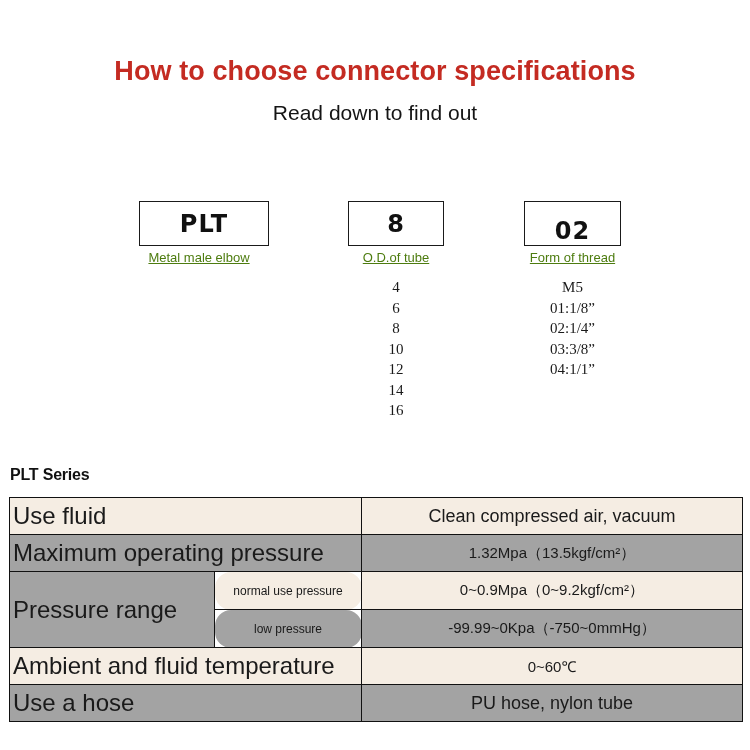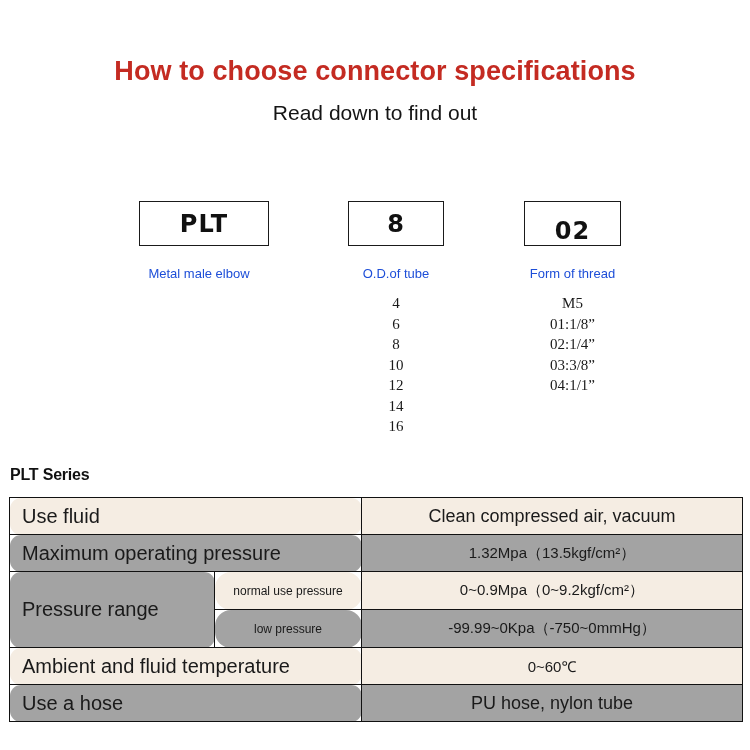--- a/index.html
+++ b/index.html
@@ -63,25 +63,26 @@
     box-sizing: border-box;
   }
   .code-box-text {
     font-family: "DejaVu Sans", sans-serif;
     font-size: 24px;
     font-weight: 700;
     letter-spacing: 1px;
     color: #111111;
   }
   .code-caption {
-    margin-top: 20px;
+    margin-top: 4px;
     text-align: center;
     font-size: 13px;
-    color: #1d4ed8;
+    color: #4d7c0f;
     white-space: nowrap;
+    text-decoration: underline;
   }
   .code-list {
     margin-top: 12px;
     text-align: center;
     font-size: 15px;
     line-height: 20.5px;
     color: #1a1a1a;
     font-family: "Liberation Serif", serif;
   }
   .code-list div {
@@ -117,24 +118,23 @@
   .spec-table td {
     border: 1.3px solid #111111;
     padding: 0;
     vertical-align: middle;
     color: #1a1a1a;
   }
   td.tint { background: #f5ede3; }
   td.plain { background: #a3a3a3; }
 
   td.label-cell {
-    font-size: 20px;
-    padding-left: 12px;
+    font-size: 24px;
+    padding-left: 3px;
     height: 36px;
-    border-radius: 11px;
   }
   td.label-cell.tall { height: 74px; }
   td.sub-label-cell {
     font-size: 12px;
     text-align: center;
     height: 37px;
     border-radius: 16px;
   }
   td.value-cell {
     font-size: 15px;

